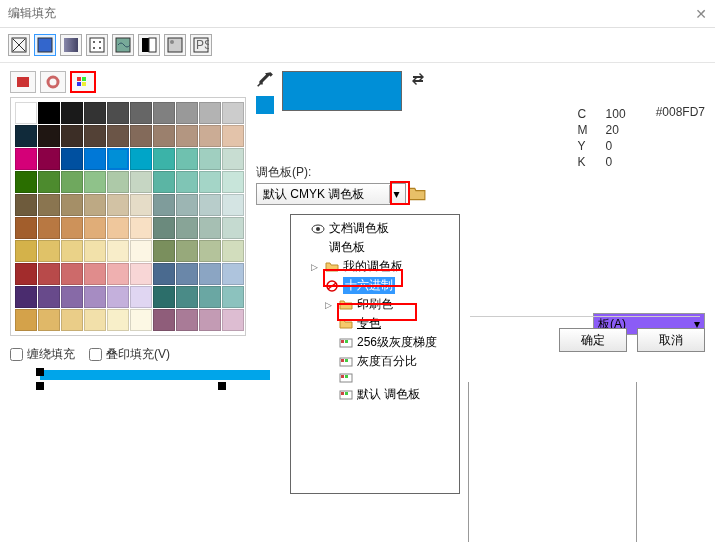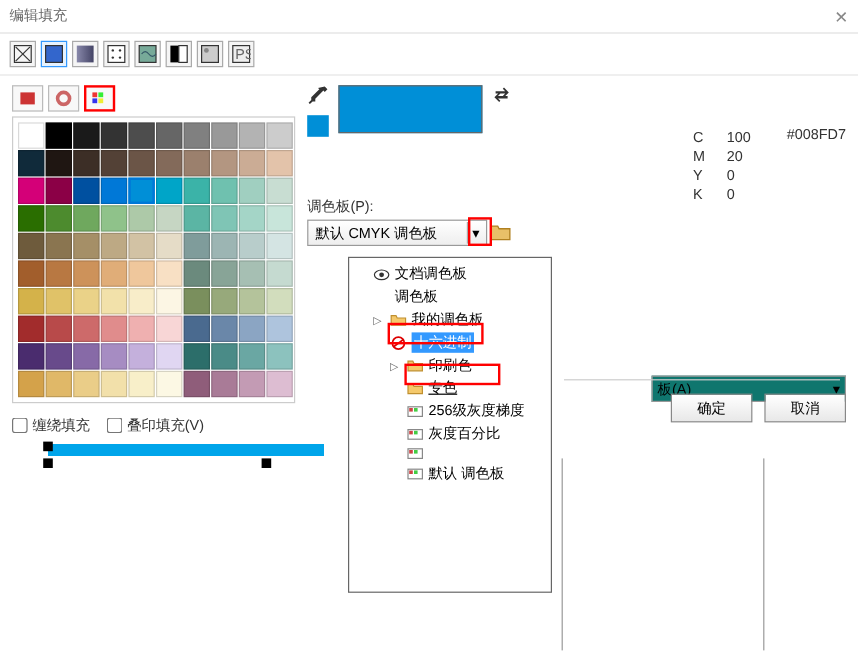--- a/index.html
+++ b/index.html
@@ -44,21 +44,21 @@
 .folder-ic { width: 18px; height: 18px; cursor: pointer; }
 .dropdown { position: absolute; top: 214px; left: 290px; width: 170px; min-height: 280px; background: #fff; border: 1px solid #666; padding: 4px 2px; z-index: 10; }
 .dd-item { display: flex; align-items: center; gap: 4px; padding: 1px 4px; cursor: pointer; white-space: nowrap; }
 .dd-item.indent1 { padding-left: 18px; }
 .dd-item.indent2 { padding-left: 32px; }
 .dd-item .tri { width: 10px; color: #666; font-size: 9px; }
 .dd-item .ic { width: 14px; height: 12px; }
 .dd-item.hl span.txt { background: #3399ff; color: #fff; padding: 0 2px; }
 .dd-hl-outline { border: 2px solid #ff0000; position: absolute; pointer-events: none; }
 .name-row { position: absolute; top: 242px; right: 0; display: flex; align-items: center; gap: 4px; }
-.name-combo { width: 162px; height: 22px; border: 1px solid #999; display: flex; align-items: center; padding: 0 4px; background: #0f766e; }
+.name-combo { width: 112px; height: 22px; border: 1px solid #999; display: flex; align-items: center; padding: 0 4px; background: #8b5cf6; }
 .btn-row { position: absolute; top: 328px; right: 10px; display: flex; gap: 10px; }
 .btn { width: 68px; height: 24px; border: 1px solid #888; background: linear-gradient(#fff,#e8e8e8); cursor: pointer; display: flex; align-items: center; justify-content: center; }
 .canvas-strip { position: absolute; top: 370px; left: 40px; width: 230px; height: 10px; background: #00a5ea; }
 .handle { position: absolute; width: 8px; height: 8px; background: #000; }
 hr.sep { position: absolute; top: 316px; left: 470px; width: 230px; border: none; border-top: 1px solid #ccc; }
 .vline { position: absolute; top: 382px; width: 1px; height: 160px; background: #999; }
 </style>
 </head>
 <body>
 

